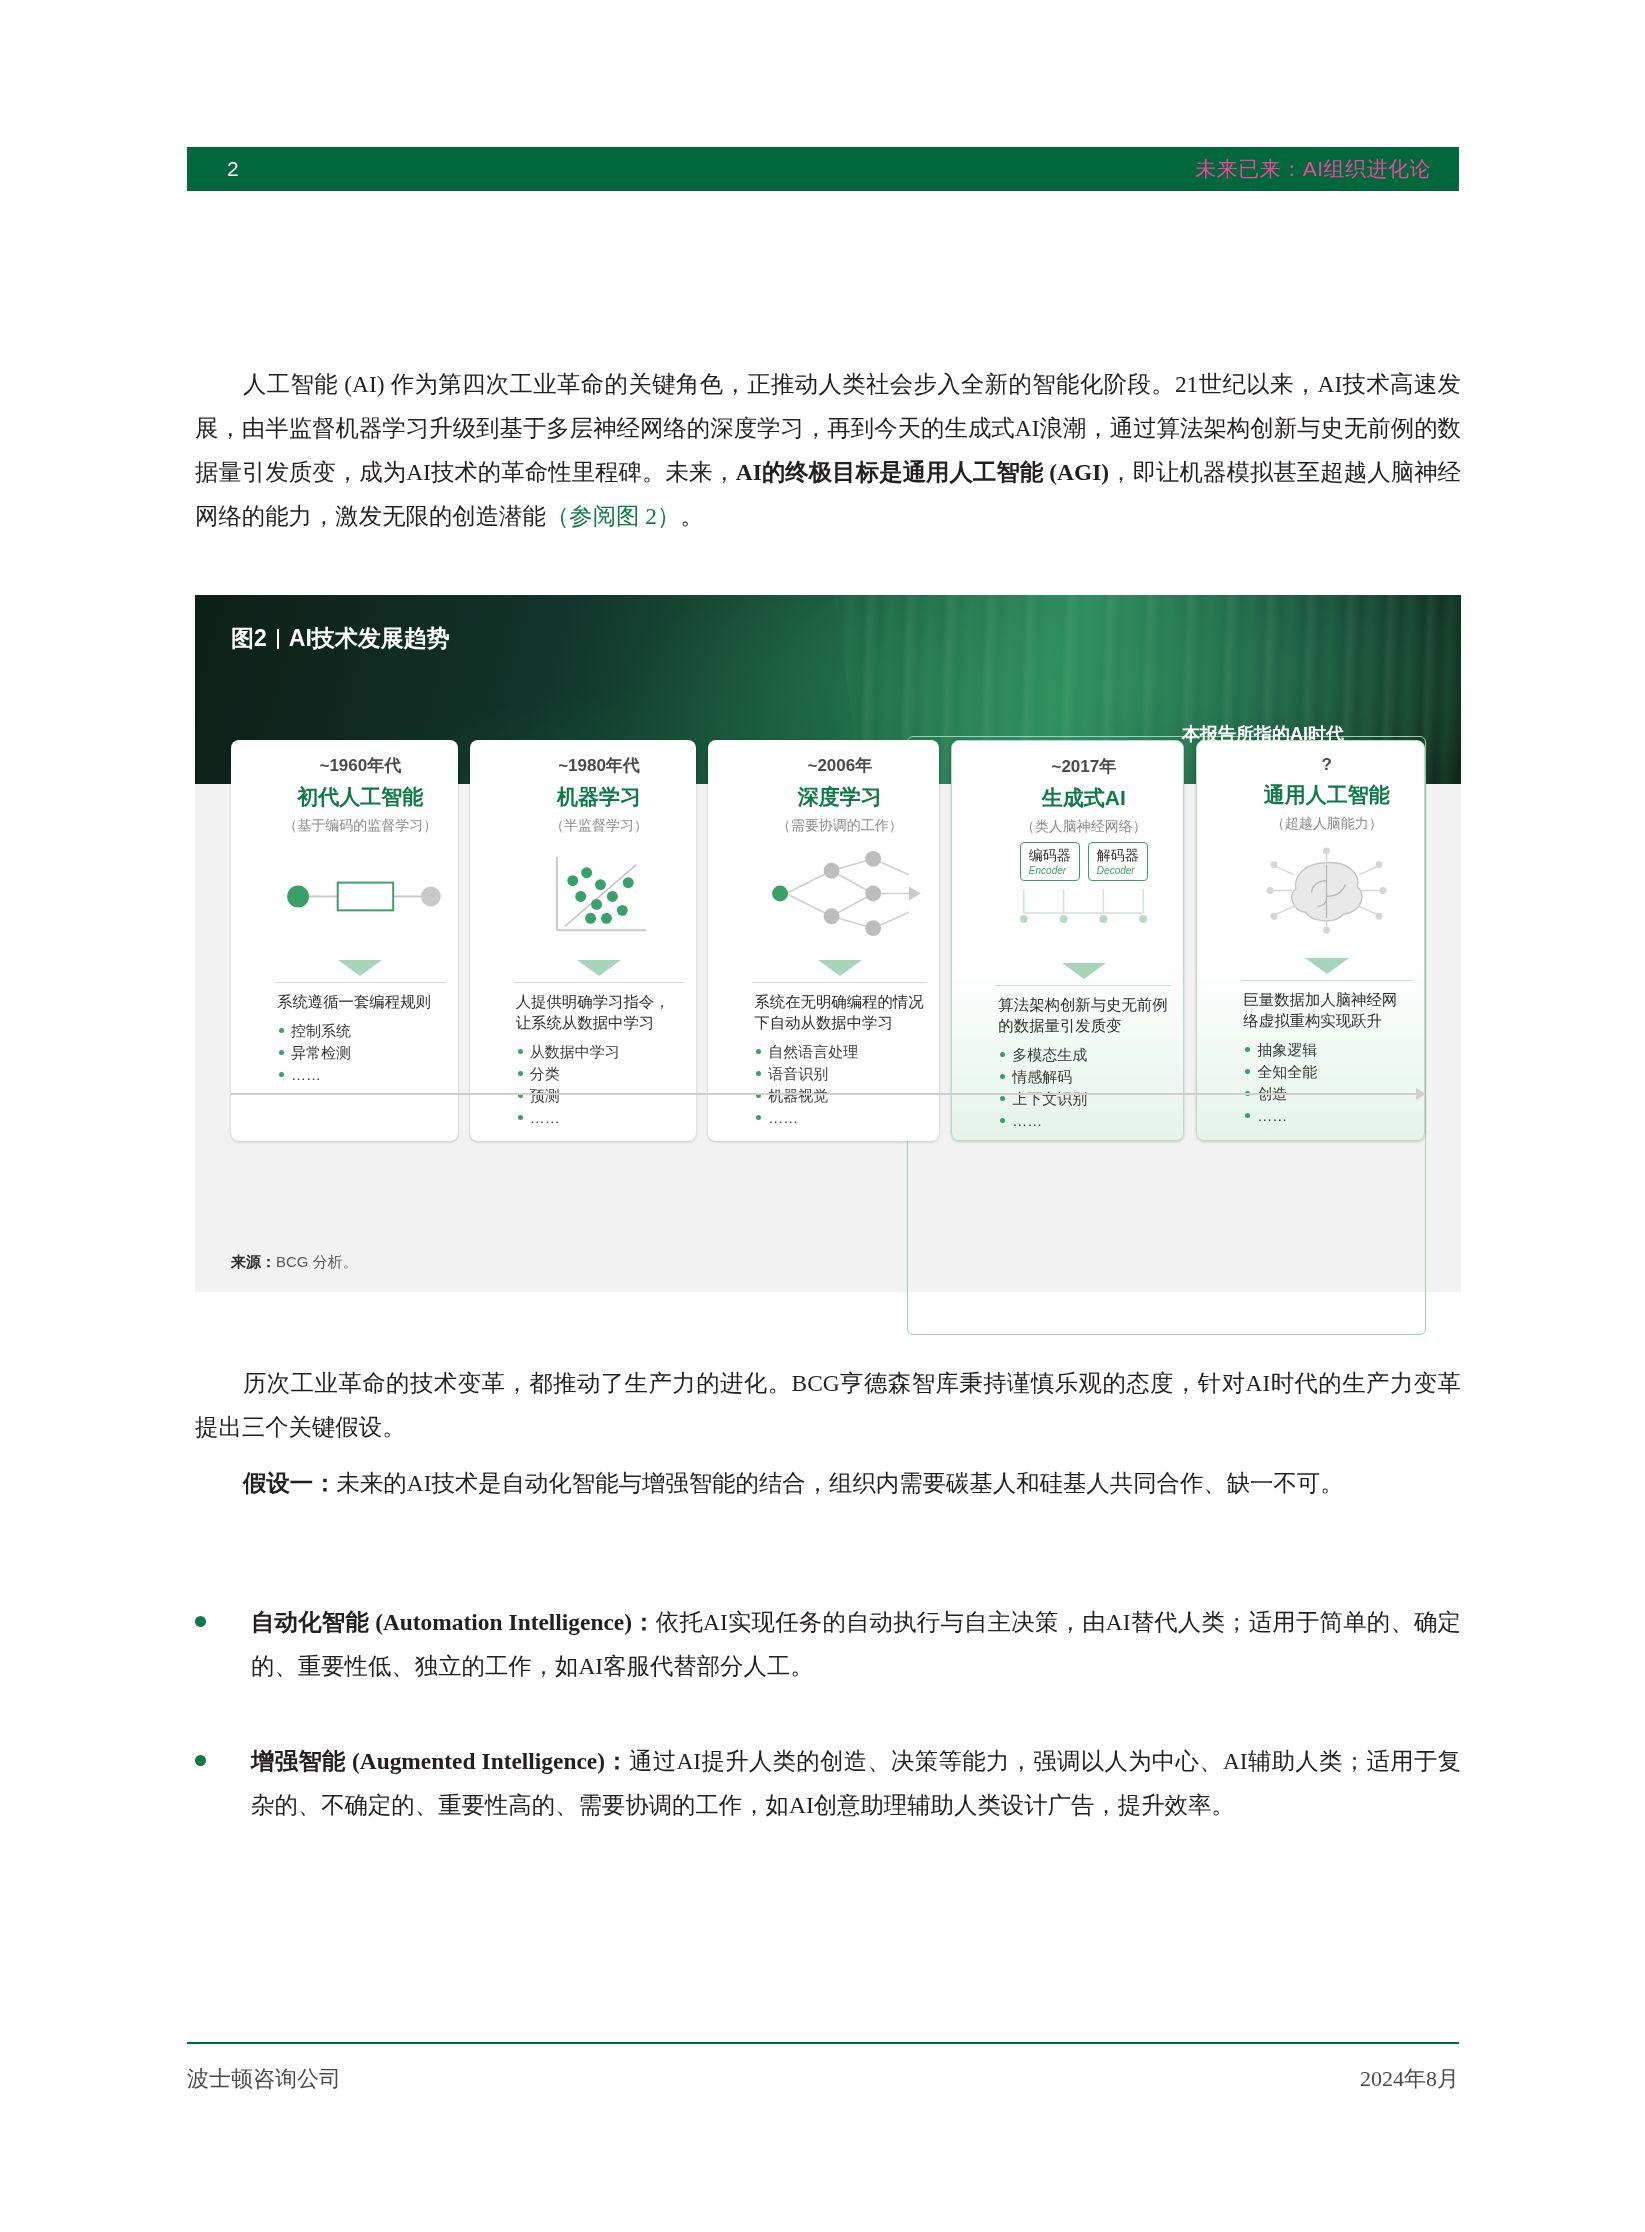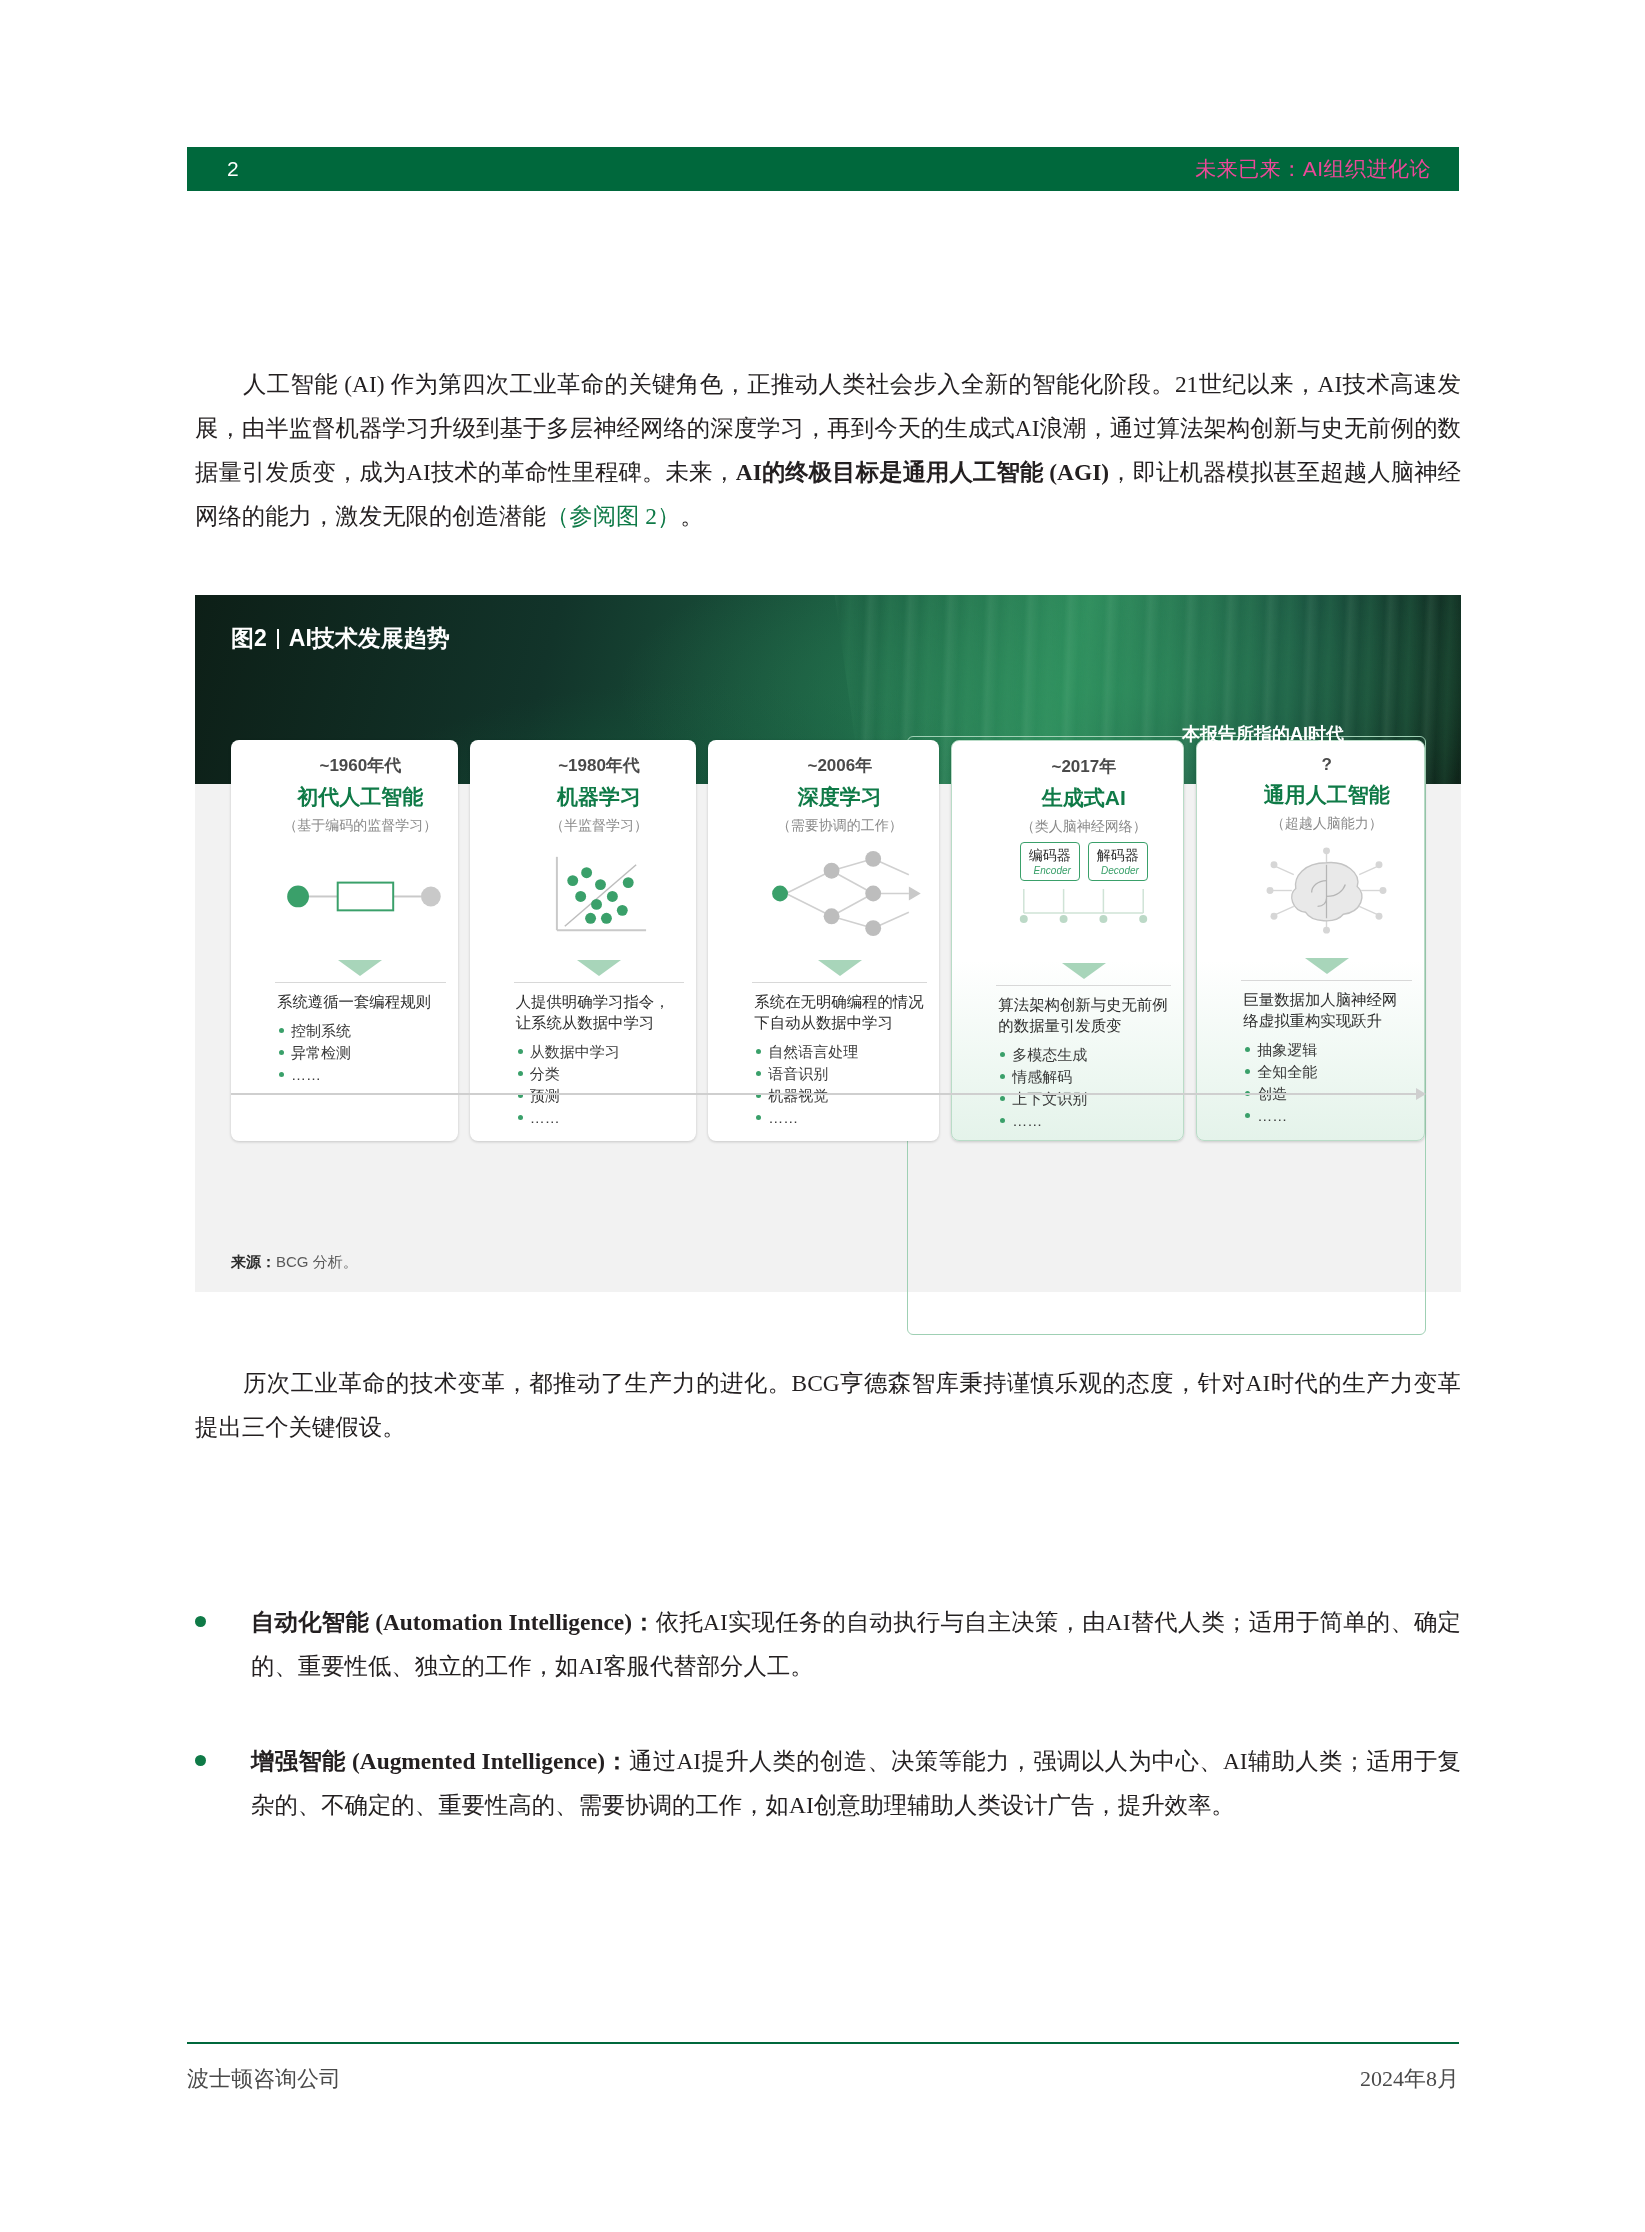--- a/index.html
+++ b/index.html
@@ -280,21 +280,21 @@
     display: flex;
     justify-content: center;
     gap: 8px;
     margin-top: 6px;
   }
   .codec {
     border: 1px solid #3aa06a;
     border-radius: 4px;
     background: #fff;
     padding: 4px 8px;
-    text-align: right;
+    text-align: left;
     font-family: "Liberation Sans", sans-serif;
   }
   .codec .cn { font-size: 14px; color: #2d2d2d; }
   .codec .en { font-size: 10px; color: #3aa06a; font-style: italic; }
 
   
   .p2 { left: 195px; top: 1361px; width: 1266px; text-indent: 48px; }
   .p3 { left: 195px; top: 1461px; width: 1266px; text-indent: 48px; }
   .p3 b { font-weight: bold; }
 
@@ -563,20 +563,23 @@
 
     <div class="arrow-line"></div>
 
     <div class="fig-source">
       <b>来源：</b><span>BCG 分析。</span>
     </div>
   </div>
 
   <div class="body-text p2">历次工业革命的技术变革，都推动了生产力的进化。BCG亨德森智库秉持谨慎乐观的态度，针对AI时代的生产力变革提出三个关键假设。</div>
 
+  <div class="body-text p3">
+    <b>假设一：</b><span>未来的AI技术是自动化智能与增强智能的结合，组织内需要碳基人和硅基人共同合作、缺一不可。</span>
+  </div>
 
   <div class="bullet b1">
     <span class="dot"></span>
     <b>自动化智能 (Automation Intelligence)：</b><span>依托AI实现任务的自动执行与自主决策，由AI替代人类；适用于简单的、确定的、重要性低、独立的工作，如AI客服代替部分人工。</span>
   </div>
 
   <div class="bullet b2">
     <span class="dot"></span>
     <b>增强智能 (Augmented Intelligence)：</b><span>通过AI提升人类的创造、决策等能力，强调以人为中心、AI辅助人类；适用于复杂的、不确定的、重要性高的、需要协调的工作，如AI创意助理辅助人类设计广告，提升效率。</span>
   </div>

